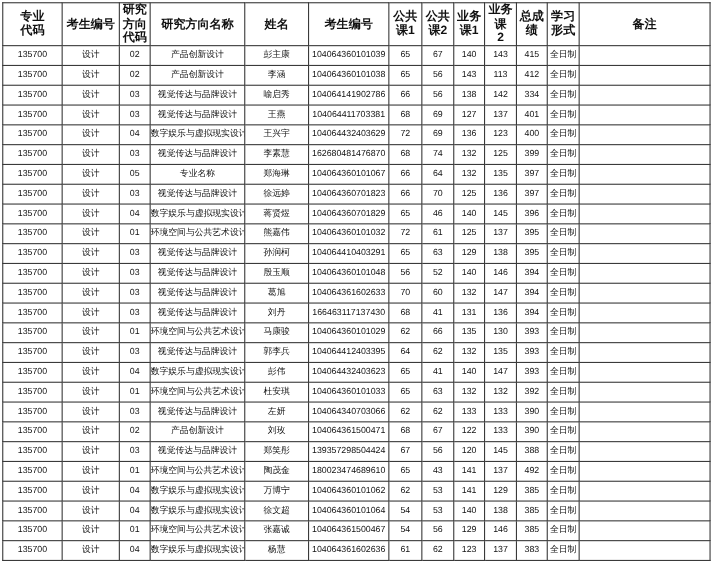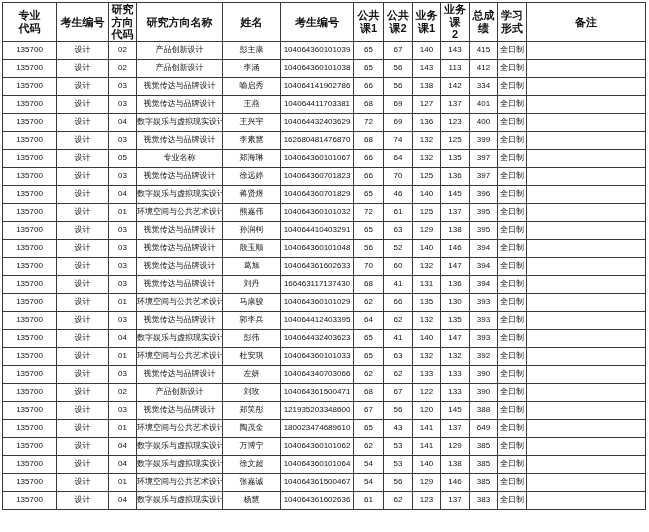--- a/index.html
+++ b/index.html
@@ -401,41 +401,41 @@
           <td>390</td>
           <td>全日制</td>
           <td></td>
         </tr>
         <tr>
           <td>135700</td>
           <td>设计</td>
           <td>03</td>
           <td>视觉传达与品牌设计</td>
           <td>郑笑彤</td>
-          <td>121935203348600</td>
+          <td>139357298504424</td>
           <td>67</td>
           <td>56</td>
           <td>120</td>
           <td>145</td>
           <td>388</td>
           <td>全日制</td>
           <td></td>
         </tr>
         <tr>
           <td>135700</td>
           <td>设计</td>
           <td>01</td>
           <td>环境空间与公共艺术设计</td>
           <td>陶茂金</td>
           <td>180023474689610</td>
           <td>65</td>
           <td>43</td>
           <td>141</td>
           <td>137</td>
-          <td>649</td>
+          <td>492</td>
           <td>全日制</td>
           <td></td>
         </tr>
         <tr>
           <td>135700</td>
           <td>设计</td>
           <td>04</td>
           <td>数字娱乐与虚拟现实设计</td>
           <td>万博宁</td>
           <td>104064360101062</td>

